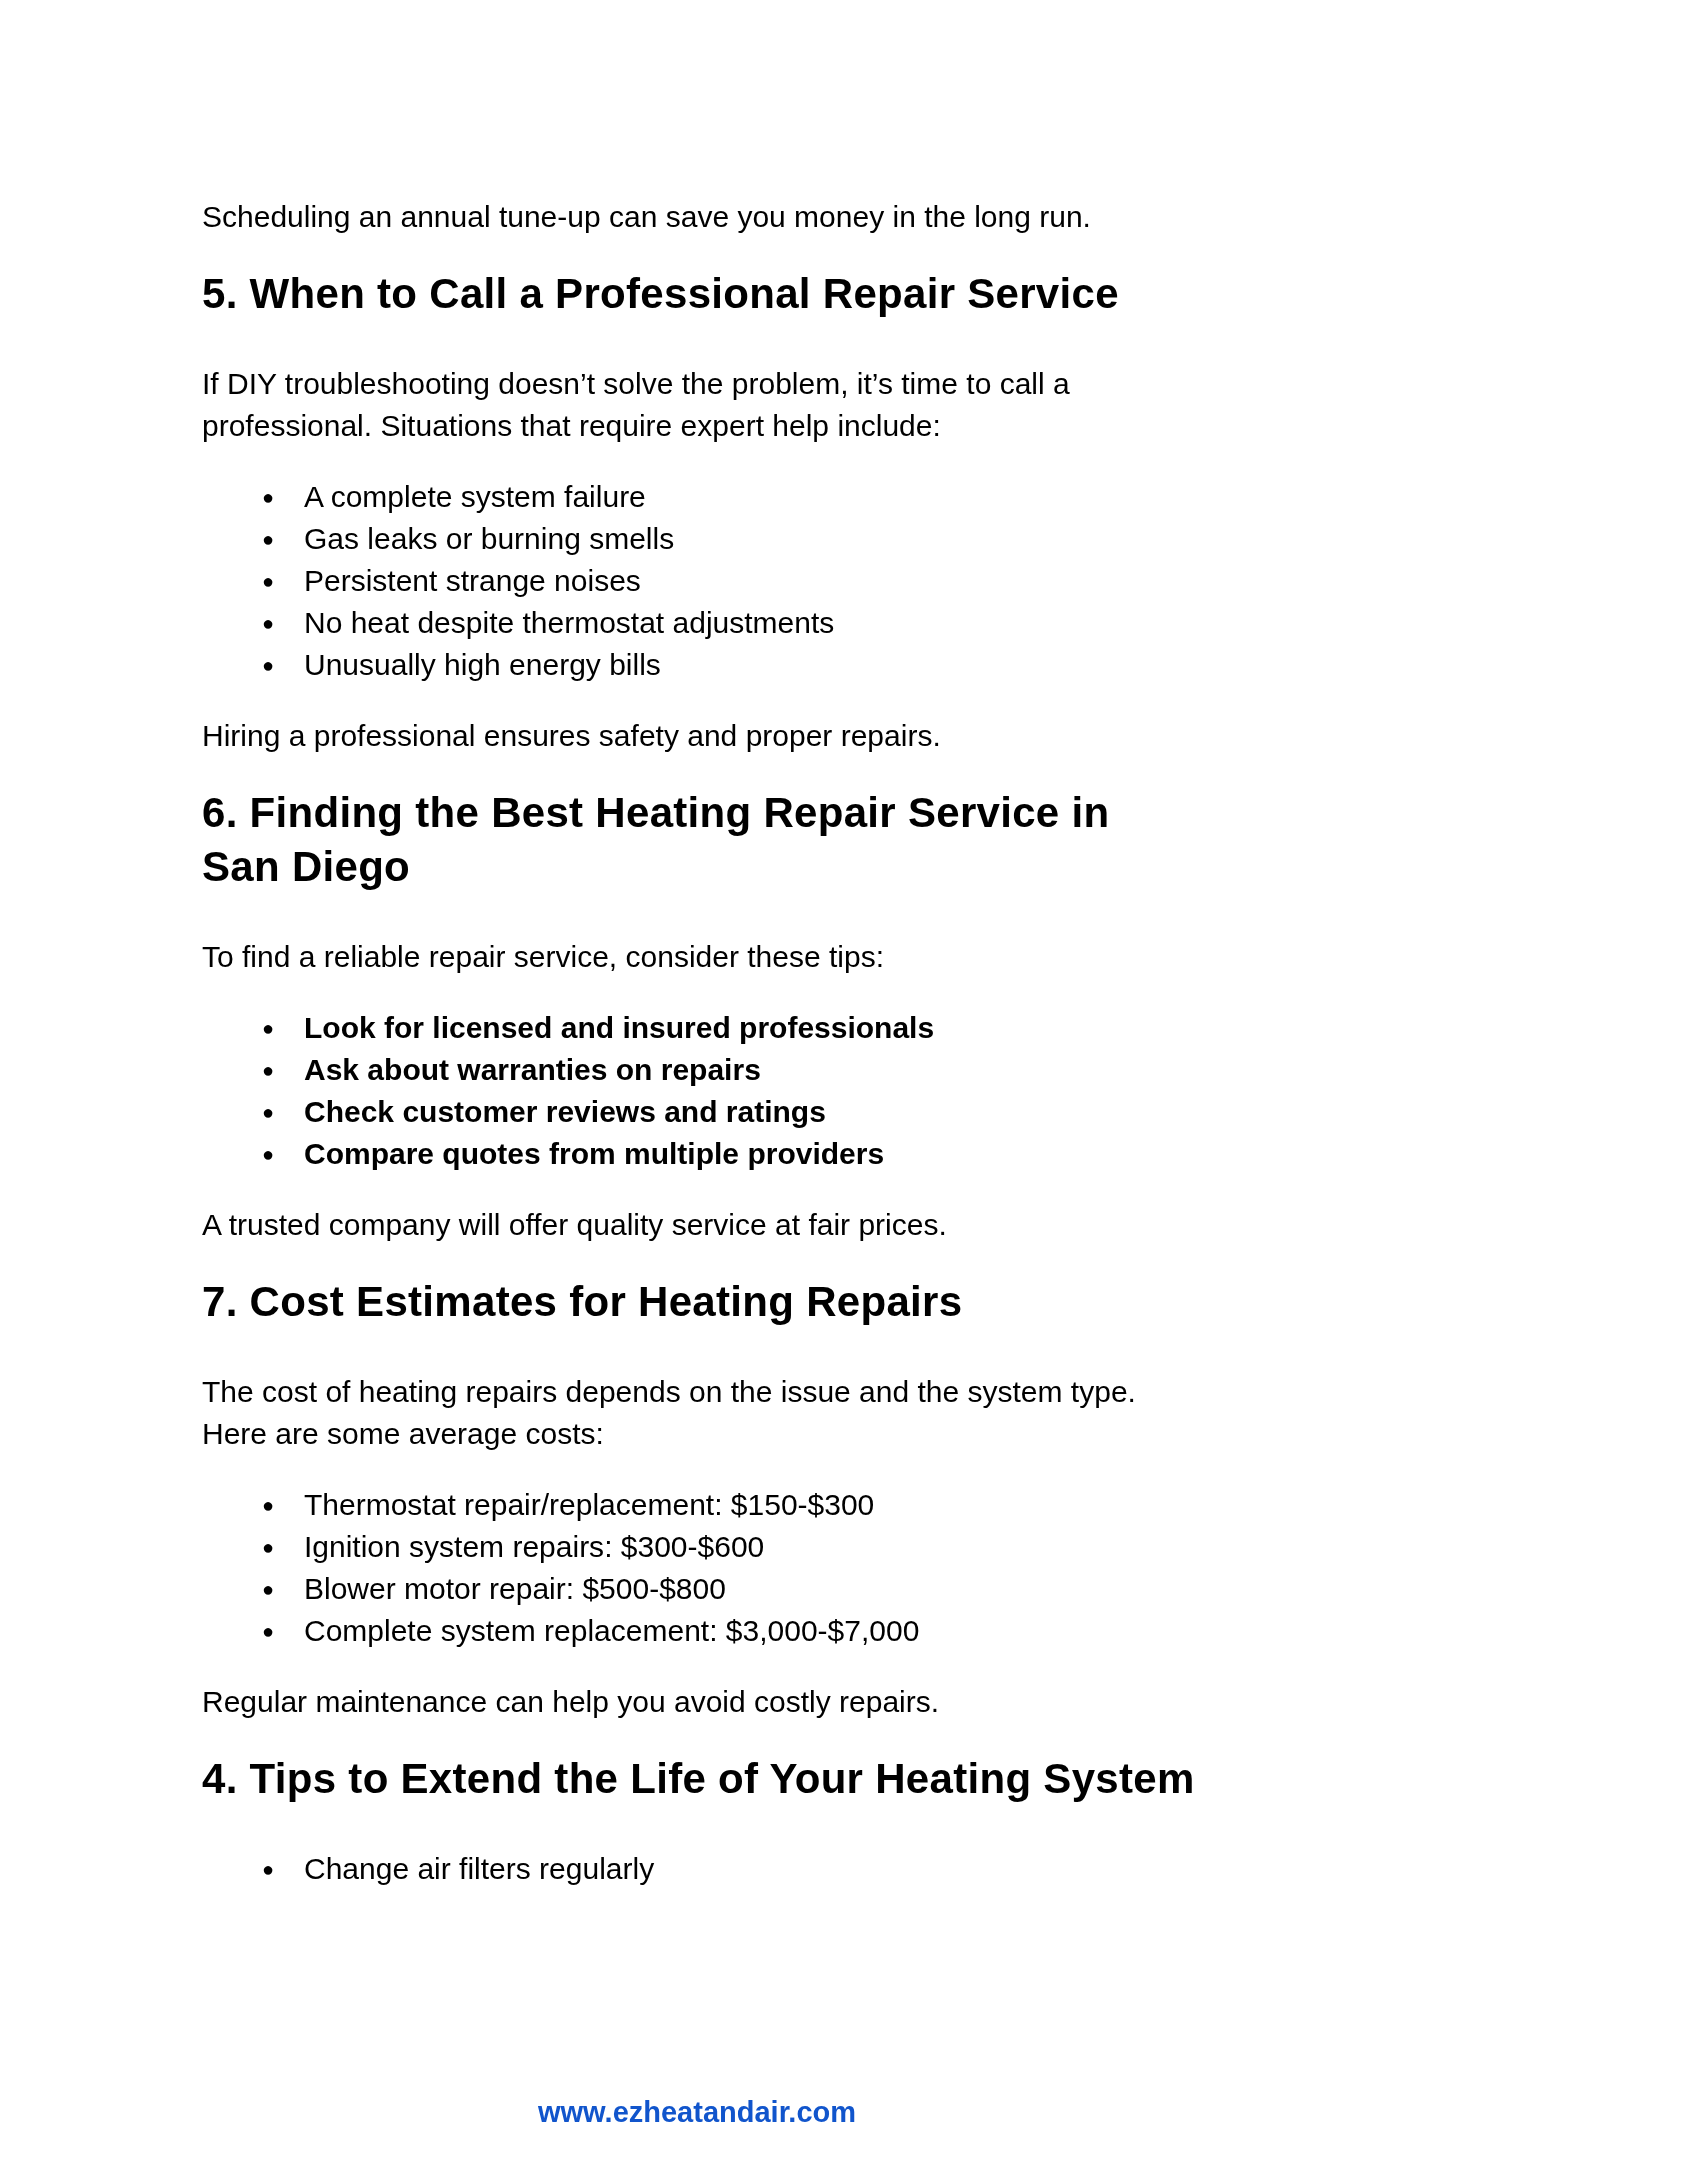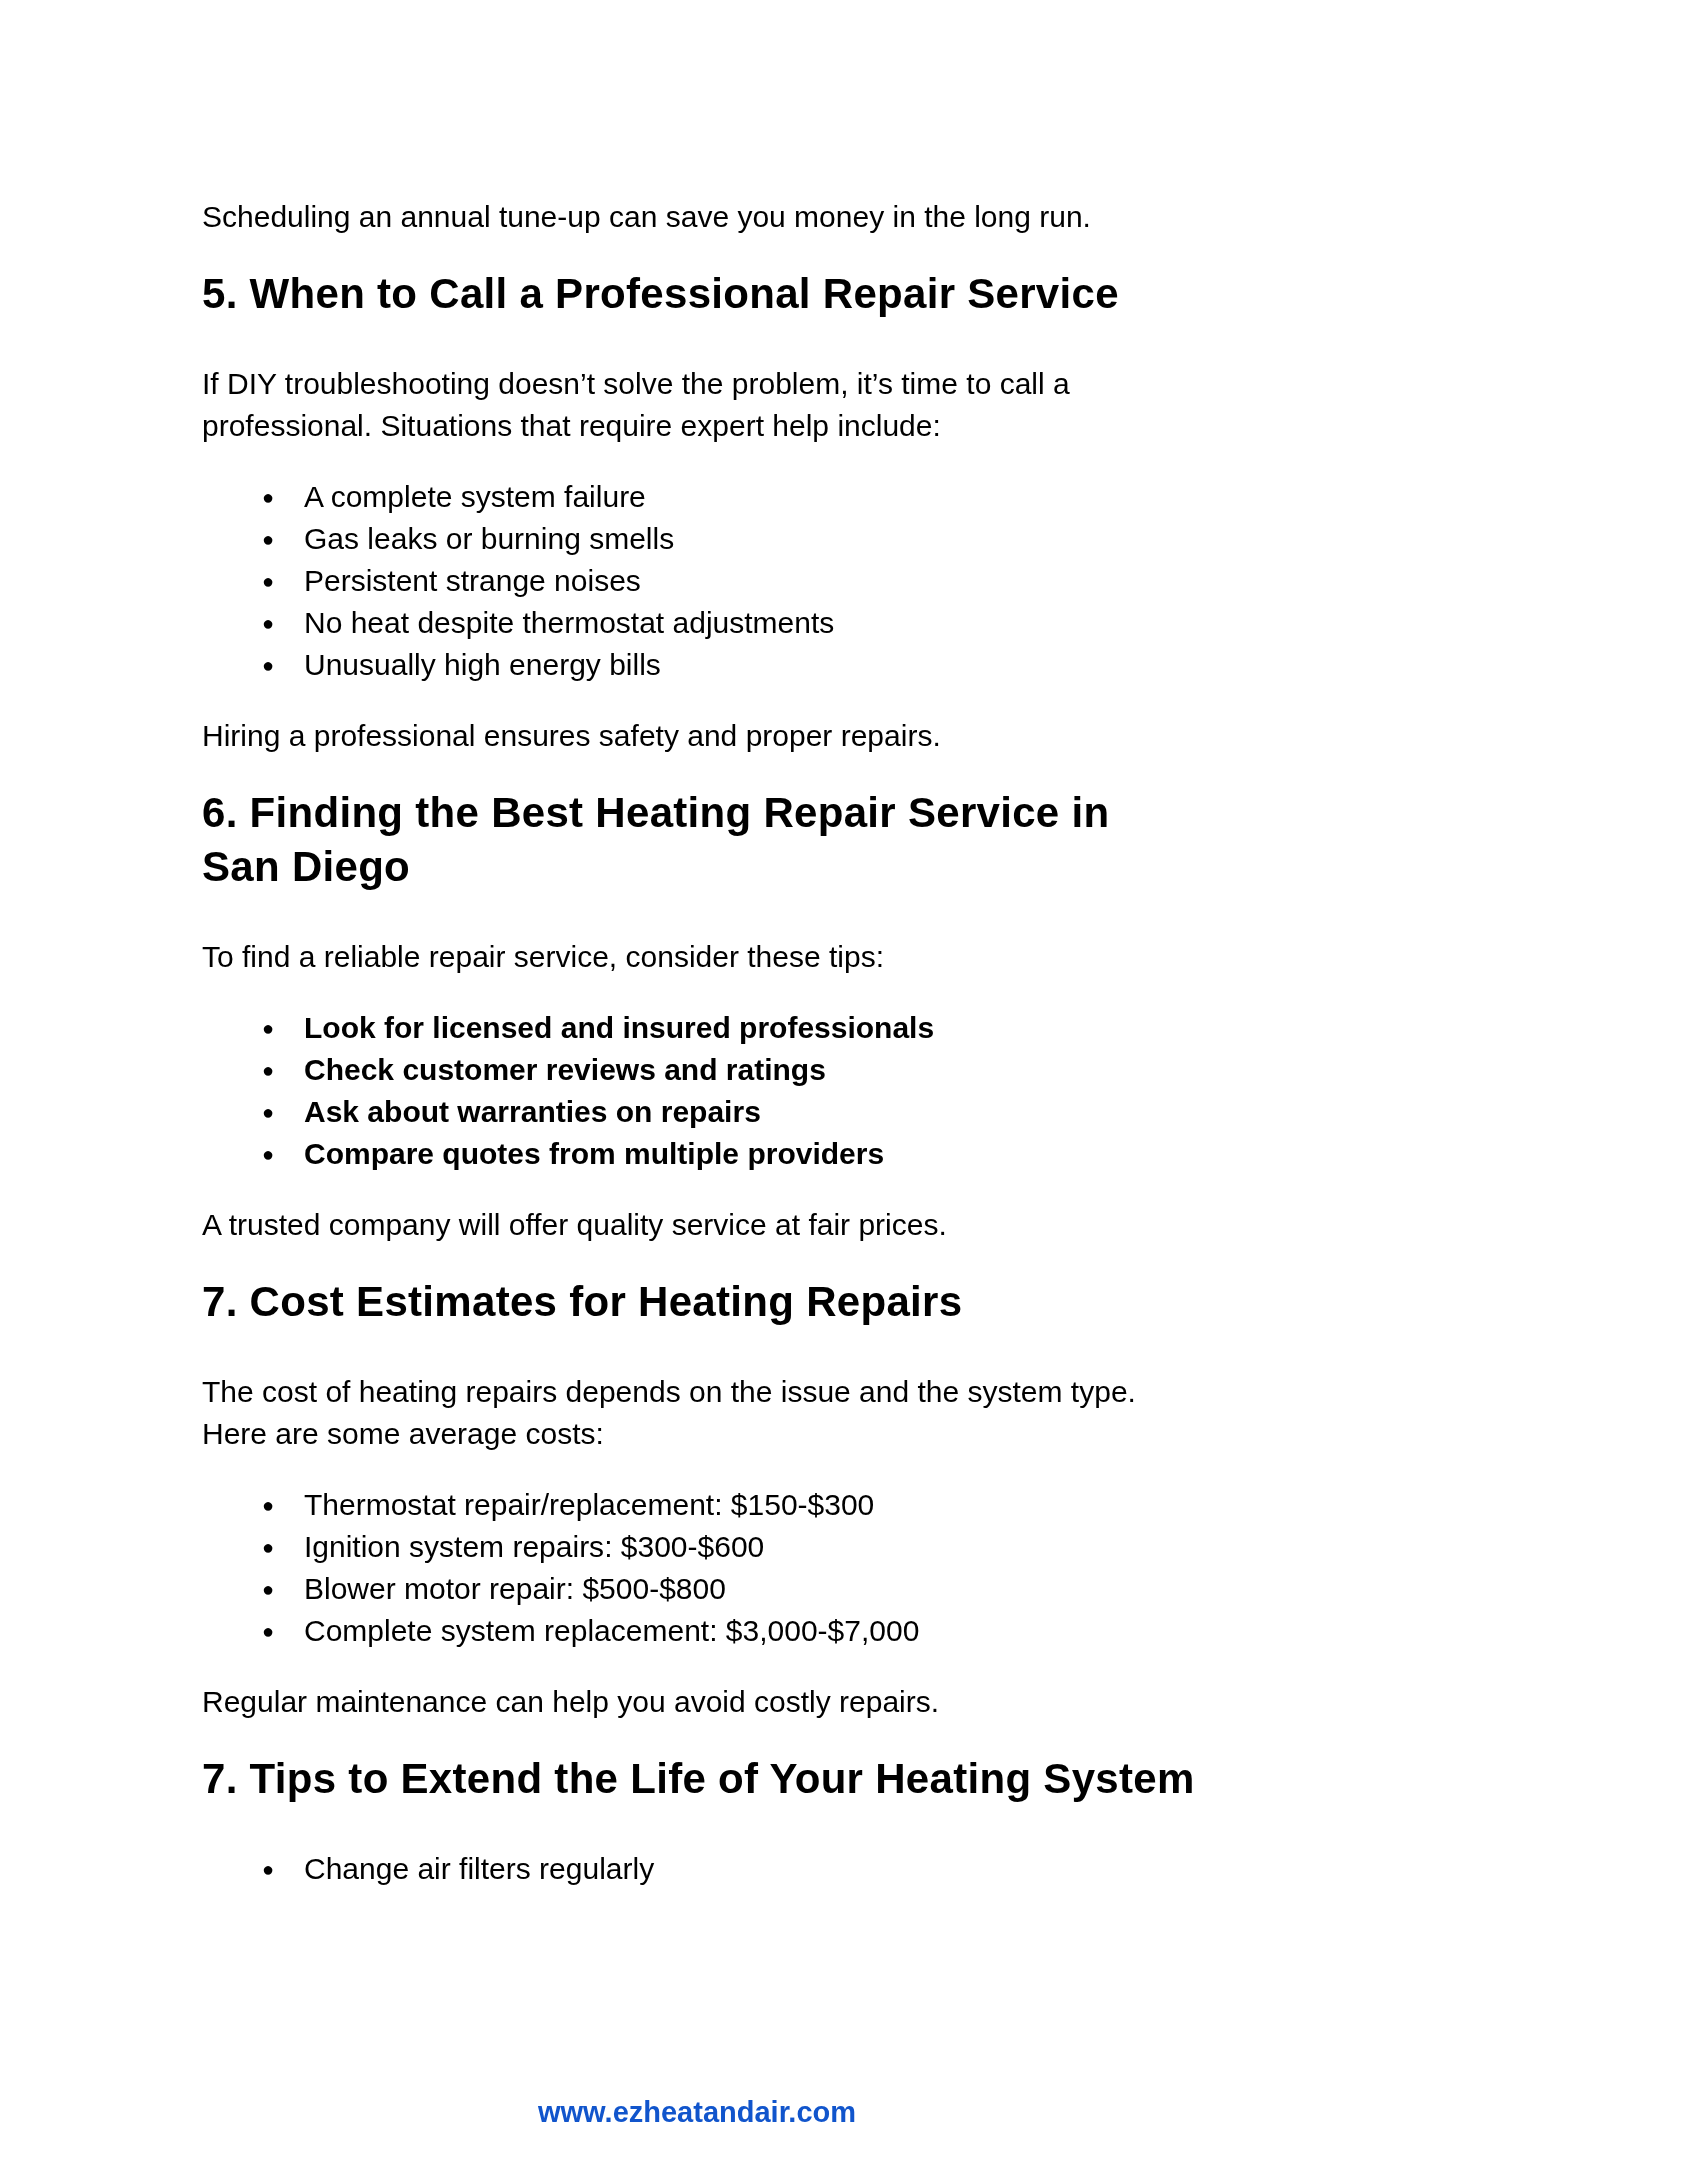--- a/index.html
+++ b/index.html
@@ -91,37 +91,37 @@
     <li>Persistent strange noises</li>
     <li>No heat despite thermostat adjustments</li>
     <li>Unusually high energy bills</li>
   </ul>
   <p class="para">Hiring a professional ensures safety and proper repairs.</p>
 
   <h2 class="section-heading">6. Finding the Best Heating Repair Service in San Diego</h2>
   <p class="para">To find a reliable repair service, consider these tips:</p>
   <ul class="doc-list bold-list">
     <li>Look for licensed and insured professionals</li>
+    <li>Ask about warranties on repairs</li>
     <li>Check customer reviews and ratings</li>
-    <li>Ask about warranties on repairs</li>
     <li>Compare quotes from multiple providers</li>
   </ul>
   <p class="para">A trusted company will offer quality service at fair prices.</p>
 
   <h2 class="section-heading">7. Cost Estimates for Heating Repairs</h2>
   <p class="para">The cost of heating repairs depends on the issue and the system type. Here are some average costs:</p>
   <ul class="doc-list">
     <li><span class="bold-lead">Thermostat repair/replacement</span><span>: $150-$300</span></li>
     <li><span class="bold-lead">Ignition system repairs</span><span>: $300-$600</span></li>
     <li><span class="bold-lead">Blower motor repair</span><span>: $500-$800</span></li>
     <li><span class="bold-lead">Complete system replacement</span><span>: $3,000-$7,000</span></li>
   </ul>
   <p class="para">Regular maintenance can help you avoid costly repairs.</p>
 
-  <h2 class="section-heading">7. Tips to Extend the Life of Your Heating System</h2>
+  <h2 class="section-heading">4. Tips to Extend the Life of Your Heating System</h2>
   <ul class="doc-list">
     <li>Change air filters regularly</li>
   </ul>
 
   <div class="footer">
     <a>www.ezheatandair.com</a>
   </div>
 
 </div>
 

